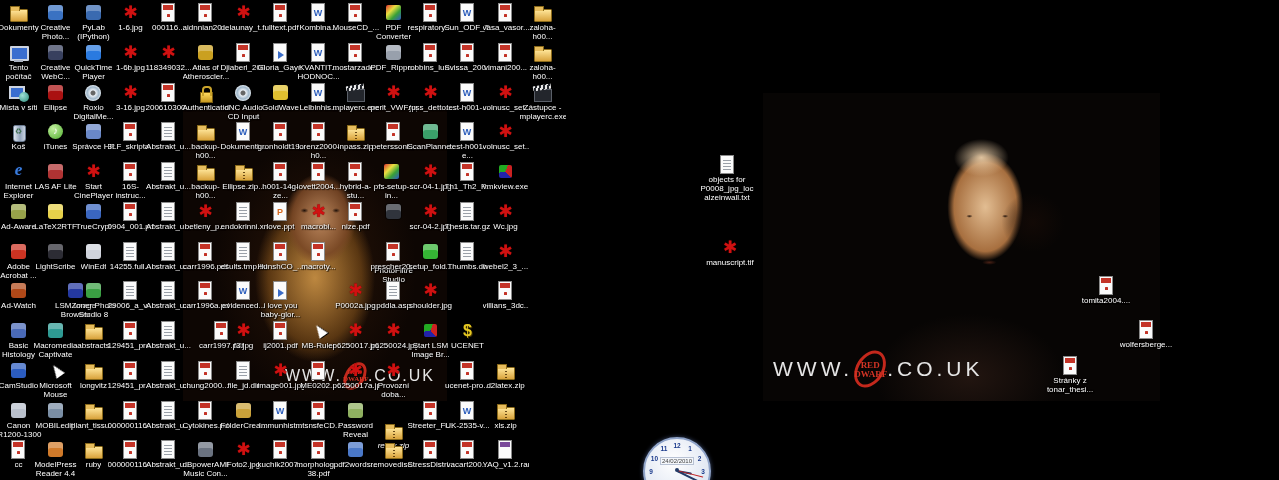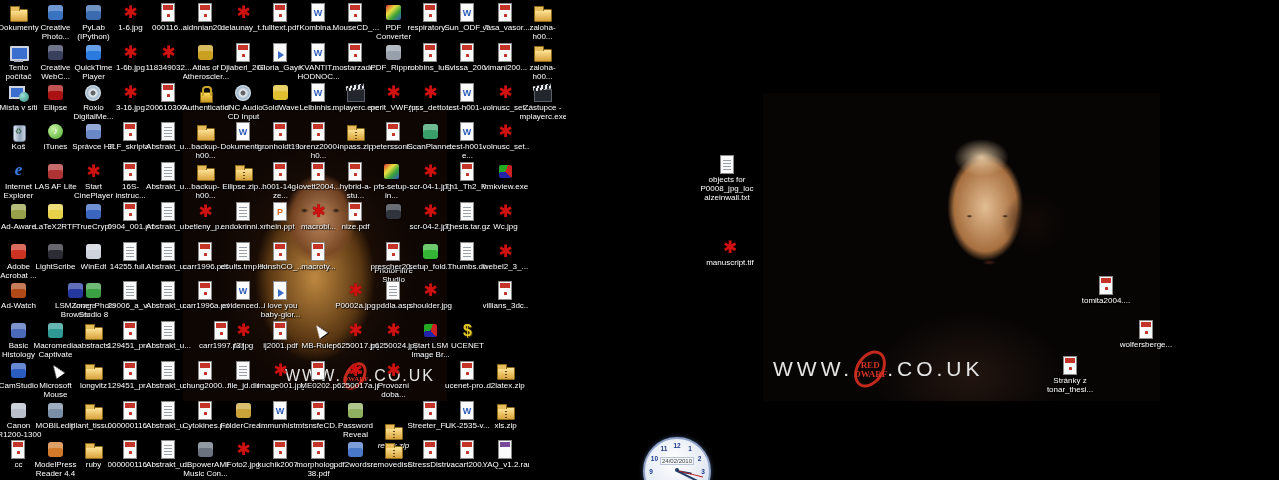--- a/index.html
+++ b/index.html
@@ -570,21 +570,21 @@
         <div class="icon" style="left: 262px; top: 162px; width: 37px;">
           <span class="ic ic-pdf">
             <i class="pg"></i>
           </span>
           <div class="lbl">h001-14g-ze...</div>
         </div>
         <div class="icon" style="left: 262px; top: 202px; width: 37px;">
           <span class="ic ic-ppt">
             <i class="pg"></i>
           </span>
-          <div class="lbl">hein.ppt</div>
+          <div class="lbl">love.ppt</div>
         </div>
         <div class="icon" style="left: 262px; top: 242px; width: 37px;">
           <span class="ic ic-pdf">
             <i class="pg"></i>
           </span>
           <div class="lbl">HunshCO_...</div>
         </div>
         <div class="icon" style="left: 262px; top: 281px; width: 37px;">
           <span class="ic ic-media">
             <i class="pg"></i>

